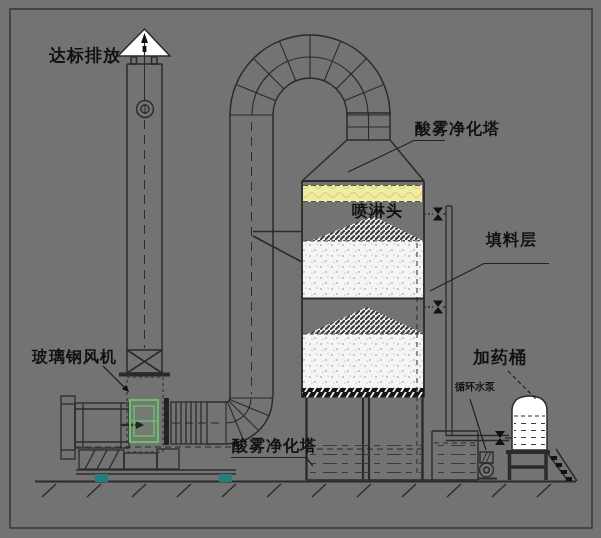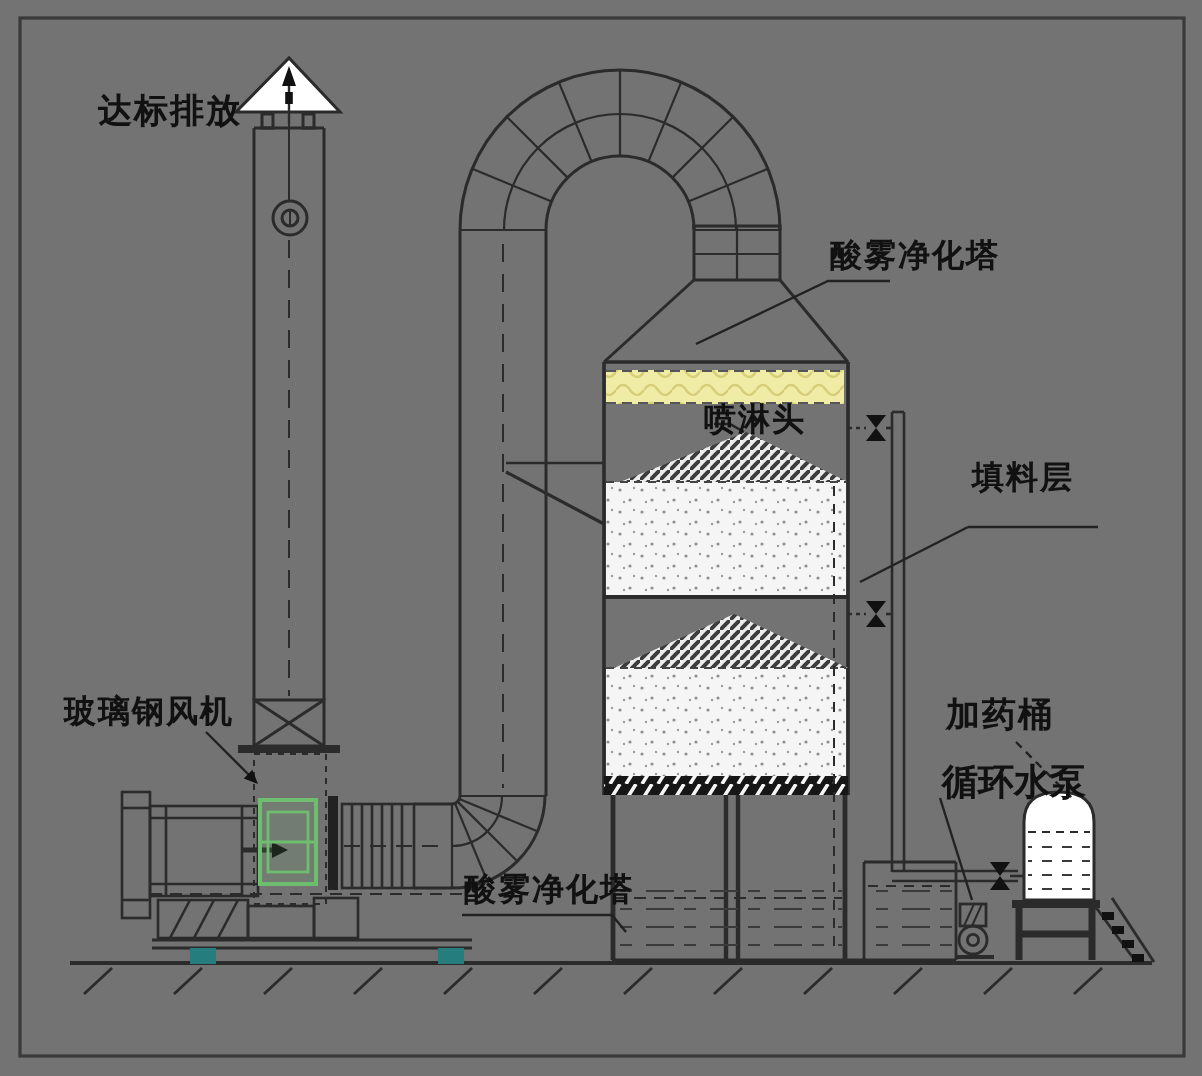--- a/index.html
+++ b/index.html
@@ -1,21 +1,21 @@
 <!DOCTYPE html>
 <html><head>
 <meta charset="utf-8">
 <style>
   html,body{margin:0;padding:0;background:#ffffff;}
   .stage{position:relative;width:601px;height:538px;background:#737373;overflow:hidden;
          font-family:"Liberation Sans","DejaVu Sans",sans-serif;}
   .stage svg{position:absolute;left:0;top:0;}
   .lbl{position:absolute;color:#111;font-weight:700;font-size:16px;line-height:1.05;
        white-space:nowrap;letter-spacing:1px;}
-  .lbl.small{font-size:18px;letter-spacing:0;margin-left:16px;}
+  .lbl.small{font-size:10px;letter-spacing:0;}
   .lbl.big{font-size:17px;}
 </style>
 </head>
 <body>
 
 <div class="stage">
 <svg width="601" height="538" viewBox="0 0 601 538">
   <defs>
     <pattern id="stipple" width="11" height="11" patternUnits="userSpaceOnUse">
       <rect width="11" height="11" fill="#f5f5f5"></rect>

